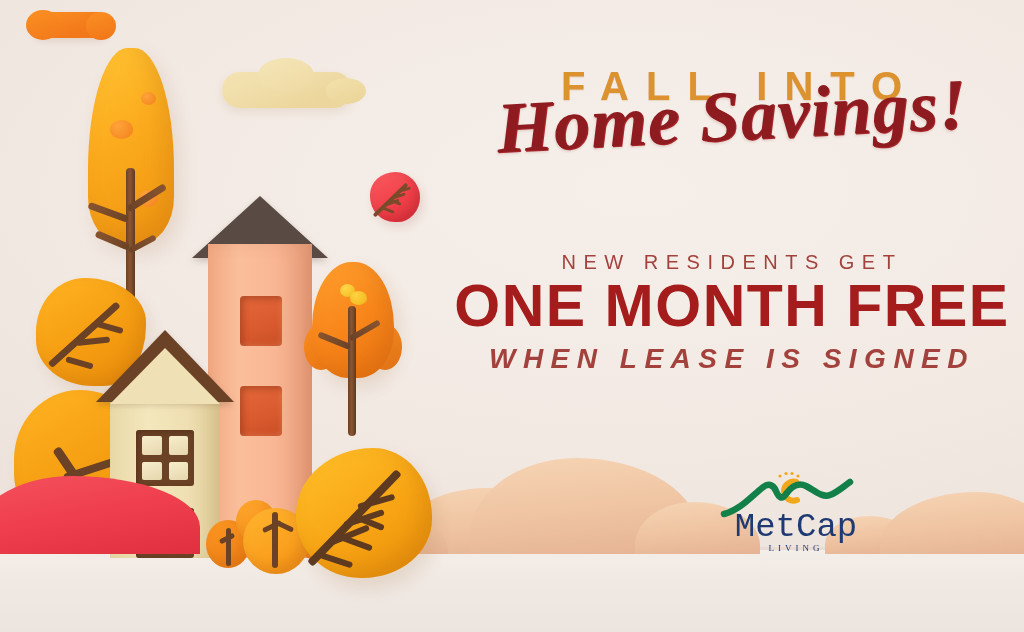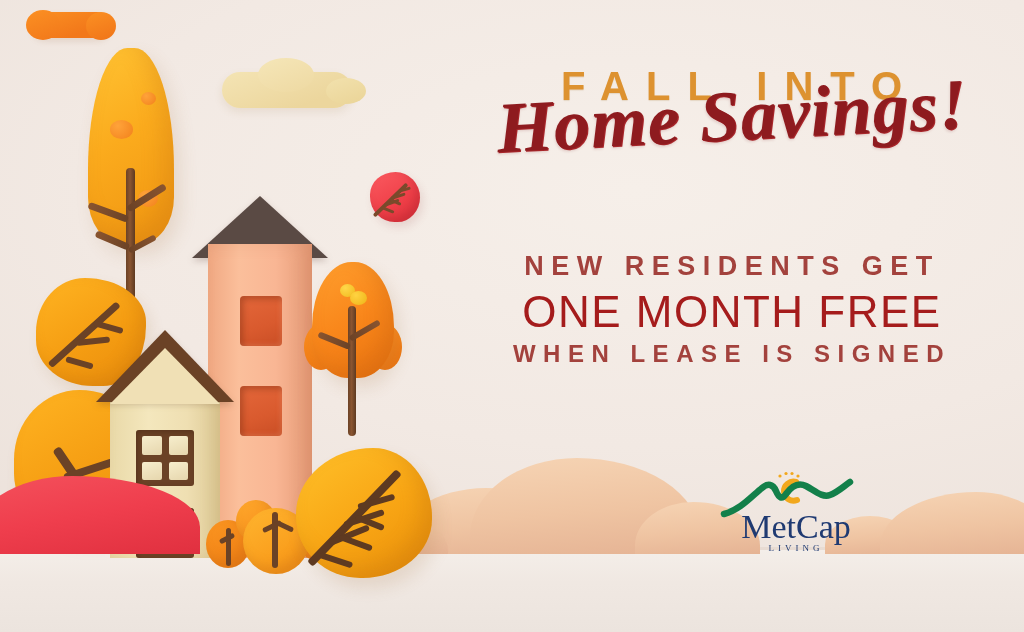--- a/index.html
+++ b/index.html
@@ -250,35 +250,35 @@
   .home-savings{
     font-family:"Liberation Serif", serif;
     font-style:italic;font-weight:700;font-size:72px;
     color:#8e1b1f;line-height:.9;margin-top:-22px;
     letter-spacing:1px;
     transform:rotate(-3deg);
     text-shadow:1px 1px 0 #a8262a, 0 2px 3px rgba(120,20,25,.18);
   }
   .offer{position:absolute;left:452px;top:250px;width:560px;text-align:center;}
   .offer .pre{
-    font-size:27px;font-weight:700;letter-spacing:7.5px;color:#a3423d;line-height:1.2;
+    font-size:20px;font-weight:400;letter-spacing:7.5px;color:#a3423d;line-height:1.2;
   }
   .offer .main{
-    font-size:44px;font-weight:400;letter-spacing:1.5px;color:#a51c1c;
-    line-height:1.05;margin:7px 0 4px;
+    font-size:59px;font-weight:700;letter-spacing:1.5px;color:#a51c1c;
+    line-height:1.05;margin:2px 0 4px;
   }
   .offer .post{
-    font-size:24px;font-weight:700;letter-spacing:7.5px;color:#a3423d;line-height:1.2;
+    font-size:28px;font-weight:700;letter-spacing:7.5px;color:#a3423d;line-height:1.2;font-style:italic;
   }
   
   .logo{position:absolute;left:718px;top:470px;width:156px;height:92px;text-align:center;}
   .logo svg{position:absolute;left:0;top:0;}
   .logo .word{
     position:absolute;left:0;top:40px;width:156px;
-    font-family:Liberation Serif, serif;
+    font-family:Liberation Mono, monospace;
     font-size:34px;color:#1f3a72;line-height:1;letter-spacing:0px;
   }
   .logo .sub{
     position:absolute;left:0;top:73px;width:156px;
     font-family:"Liberation Serif", serif;
     font-size:9px;color:#1f3a72;letter-spacing:4px;
   }
   
   .watermark{
     position:absolute;left:625px;top:555px;

